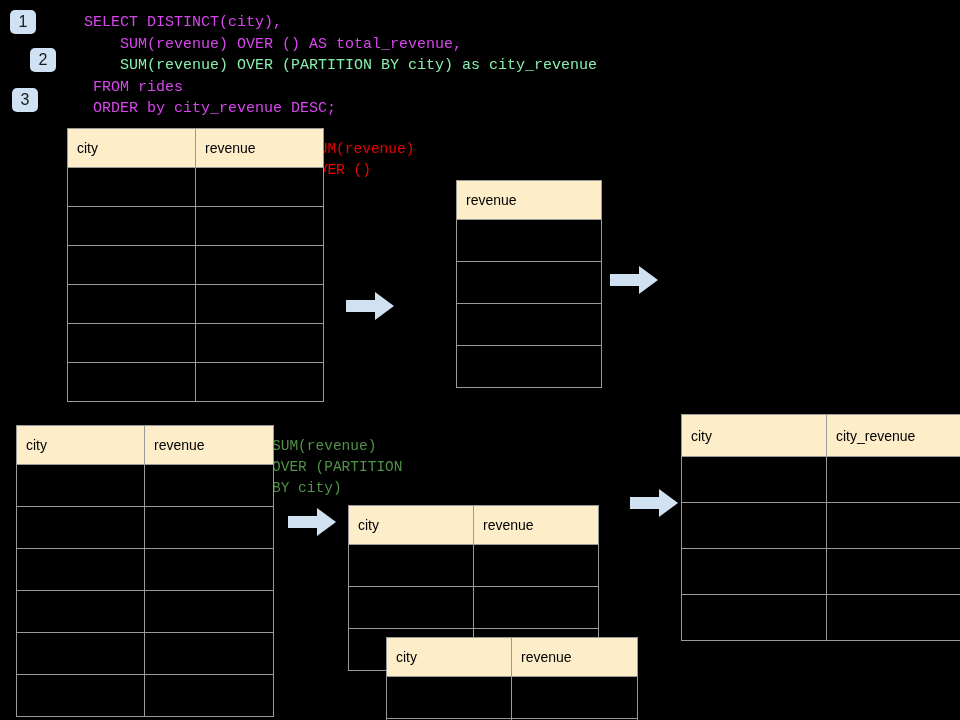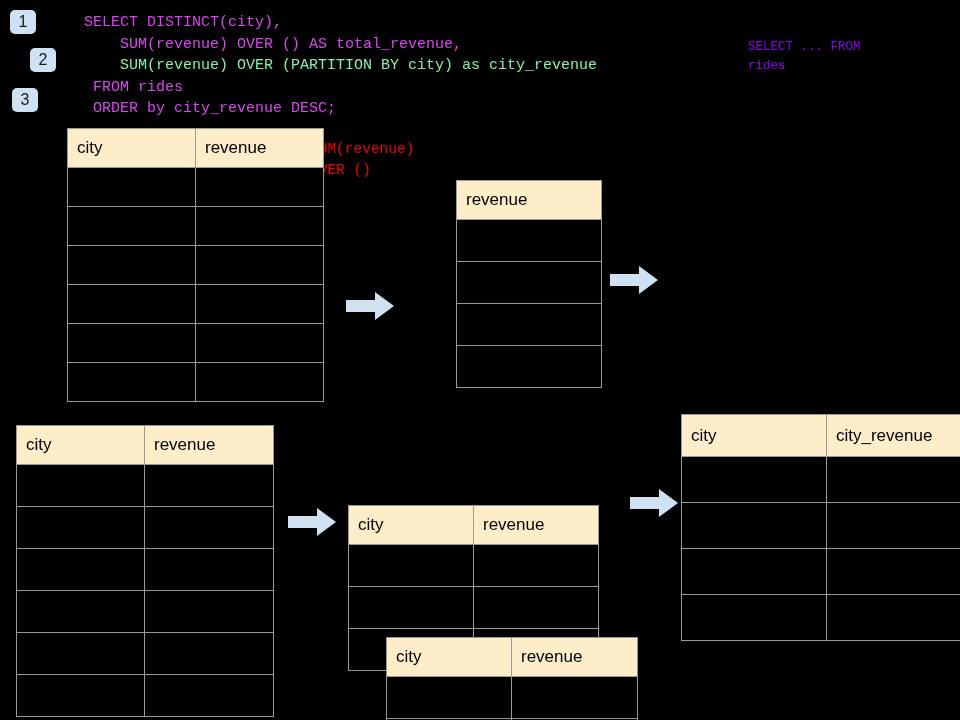--- a/index.html
+++ b/index.html
@@ -65,21 +65,21 @@
   .tbl td {
     border: 1px solid #9a9a9a;
     padding: 0;
     background: #000000;
   }
   .tbl th {
     border: 1px solid #9a9a9a;
     background: #fdeec9;
     color: #000000;
     font-family: "Liberation Sans", sans-serif;
-    font-size: 17px;
+    font-size: 14px;
     font-weight: normal;
     text-align: left;
     padding: 0 0 0 9px;
   }
 
   
   .arrow {
     position: absolute;
     display: block;
   }
@@ -90,26 +90,27 @@
 <div id="canvas">
 
   <div id="badges">
       <div class="badge" style="left: 10px; top: 10px;">1</div>
       <div class="badge" style="left: 30px; top: 48px;">2</div>
       <div class="badge" style="left: 12px; top: 88px;">3</div>
     </div>
 
   <div id="sql-block" class="sql" style="left:84px; top:12px;"><div class="sql-purple" style="padding-left: 0px;">SELECT DISTINCT(city),</div><div class="sql-red" style="padding-left: 36px;">SUM(revenue) OVER () AS total_revenue,</div><div class="sql-green" style="padding-left: 36px;">SUM(revenue) OVER (PARTITION BY city) as city_revenue</div><div class="sql-purple" style="padding-left: 9px;">FROM rides</div><div class="sql-purple" style="padding-left: 9px;">ORDER by city_revenue DESC;</div></div>
 
-  <div class="anno anno-purple" style="left:748px; top:38px;">SELECT ... FROM
-rides</div>
 
   <div class="anno anno-red" style="left:310px; top:139px;">SUM(revenue)
 OVER ()</div>
 
+  <div class="anno anno-green" style="left:272px; top:436px;">SUM(revenue)
+OVER (PARTITION
+BY city)</div>
 
   <div id="tables">
       <table class="tbl" style="left: 67px; top: 128px; width: 236px;">
         <thead>
           <tr>
             <th style="height: 38px; width: 118px;">city</th>
             <th style="height: 38px; width: 118px;">revenue</th>
           </tr>
         </thead>
         <tbody>

